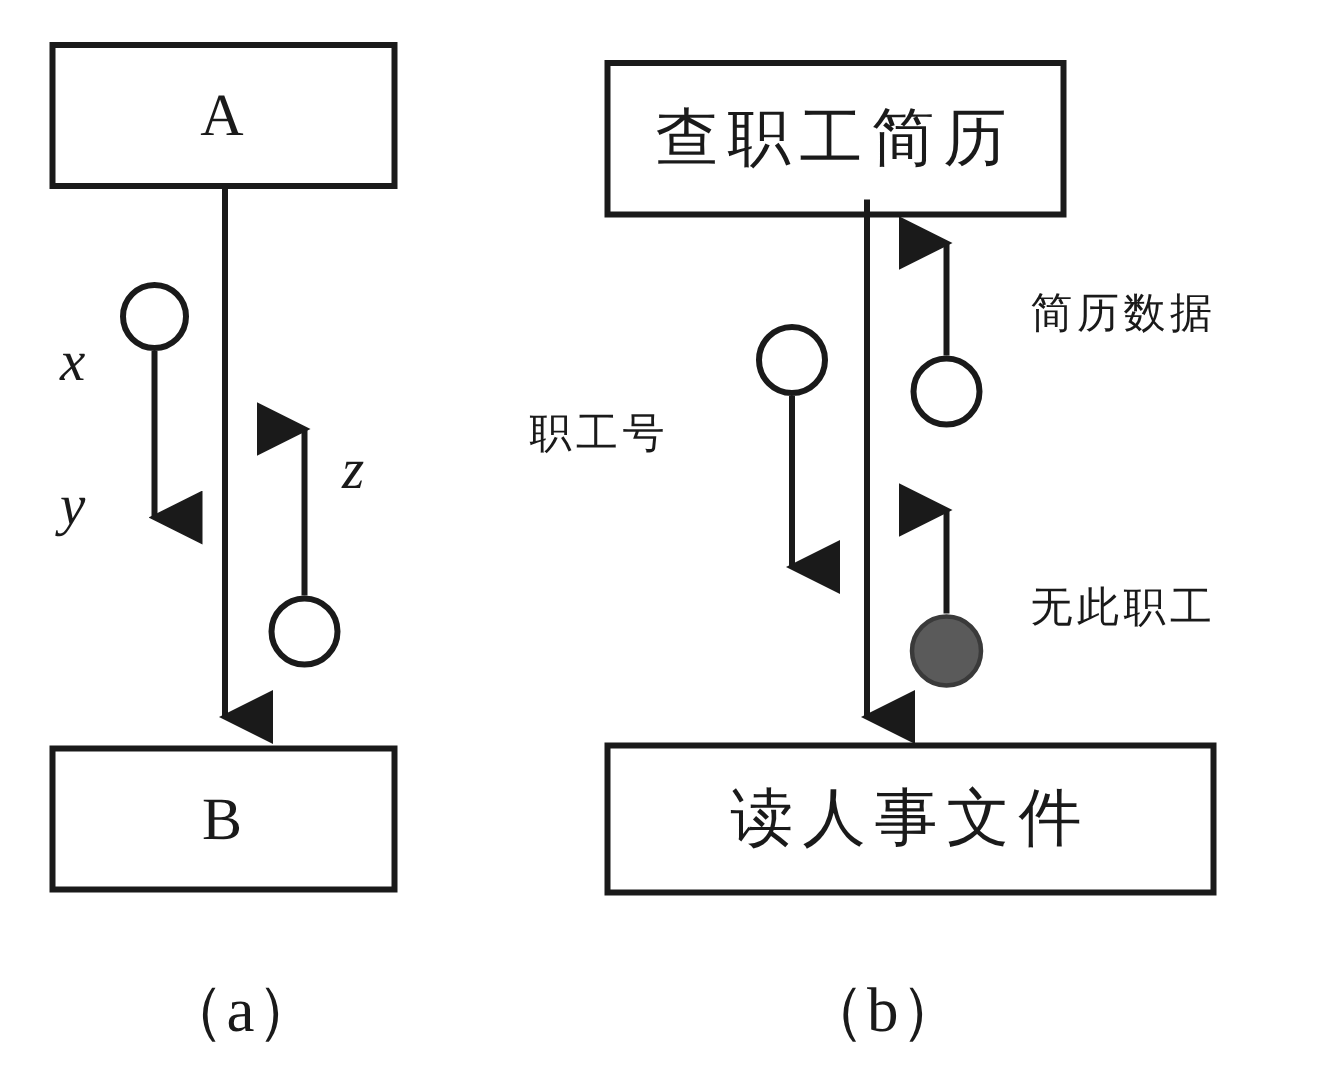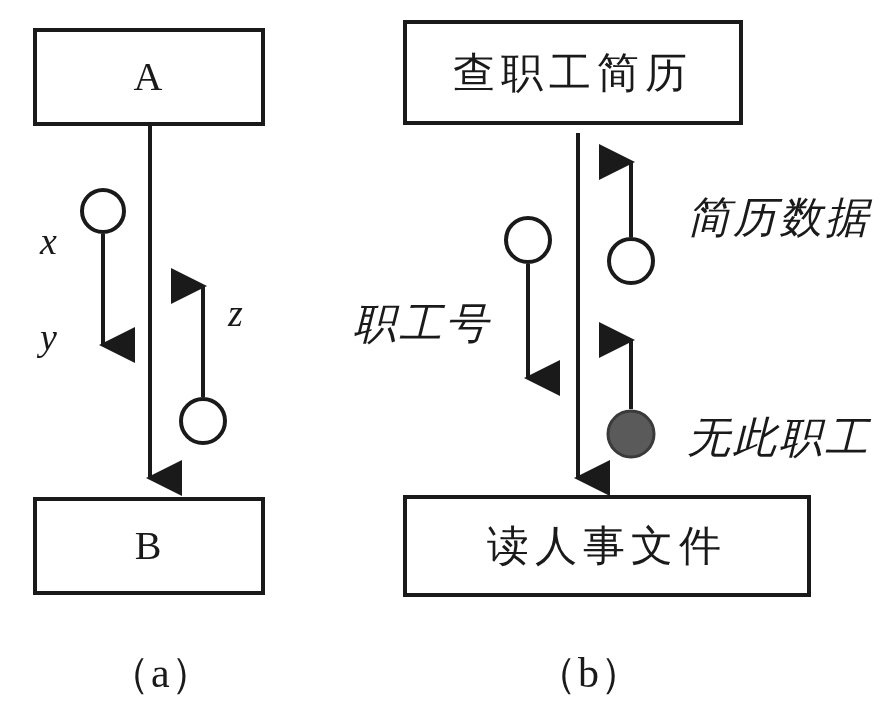--- a/index.html
+++ b/index.html
@@ -40,23 +40,22 @@
     position: absolute;
     color: #1a1a1a;
     line-height: 1;
     white-space: nowrap;
   }
   .text.latin {
     font-size: 38px;
     font-style: italic;
   }
   .text.cjk {
-    font-size: 43px;
+    font-size: 28px;
     letter-spacing: 3px;
-    font-style: italic;
   }
   .caption {
     position: absolute;
     font-size: 42px;
     color: #1a1a1a;
     white-space: nowrap;
     letter-spacing: 1px;
   }
   svg.layer {
     position: absolute;
@@ -77,31 +76,31 @@
   </div>
 
   <div class="box" style="left:33px; top:497px; width:232px; height:98px;">
     <span class="box-label">B</span>
   </div>
 
   <span class="text latin" style="left:40px; top:222px;">x</span>
   <span class="text latin" style="left:40px; top:318px;">y</span>
   <span class="text latin" style="left:228px; top:294px;">z</span>
 
-  <div class="box" style="left:403px; top:20px; width:340px; height:105px;">
+  <div class="box" style="left:403px; top:40px; width:308px; height:105px;">
     <span class="box-label cjk">查职工简历</span>
   </div>
 
   <div class="box" style="left:403px; top:495px; width:408px; height:102px;">
     <span class="box-label cjk">读人事文件</span>
   </div>
 
-  <span class="text cjk" style="left:353px; top:276px;margin-top:26px;">职工号</span>
+  <span class="text cjk" style="left:353px; top:276px;">职工号</span>
   <span class="text cjk" style="left:687px; top:196px;">简历数据</span>
-  <span class="text cjk" style="left:687px; top:416px;text-align:right;">无此职工</span>
+  <span class="text cjk" style="left:687px; top:392px;text-align:right;">无此职工</span>
 
   <span class="caption" style="left:108px; top:645px;">（a）</span>
   <span class="caption" style="left:535px; top:645px;">（b）</span>
 
   <svg class="layer" viewBox="0 0 882 722">
     <defs>
       <marker id="arrowhead" markerWidth="9" markerHeight="9" refX="4.5" refY="8" orient="auto" markerUnits="strokeWidth">
         <polygon points="0,0 9,0 4.5,9" fill="#1a1a1a"></polygon>
       </marker>
     </defs>

